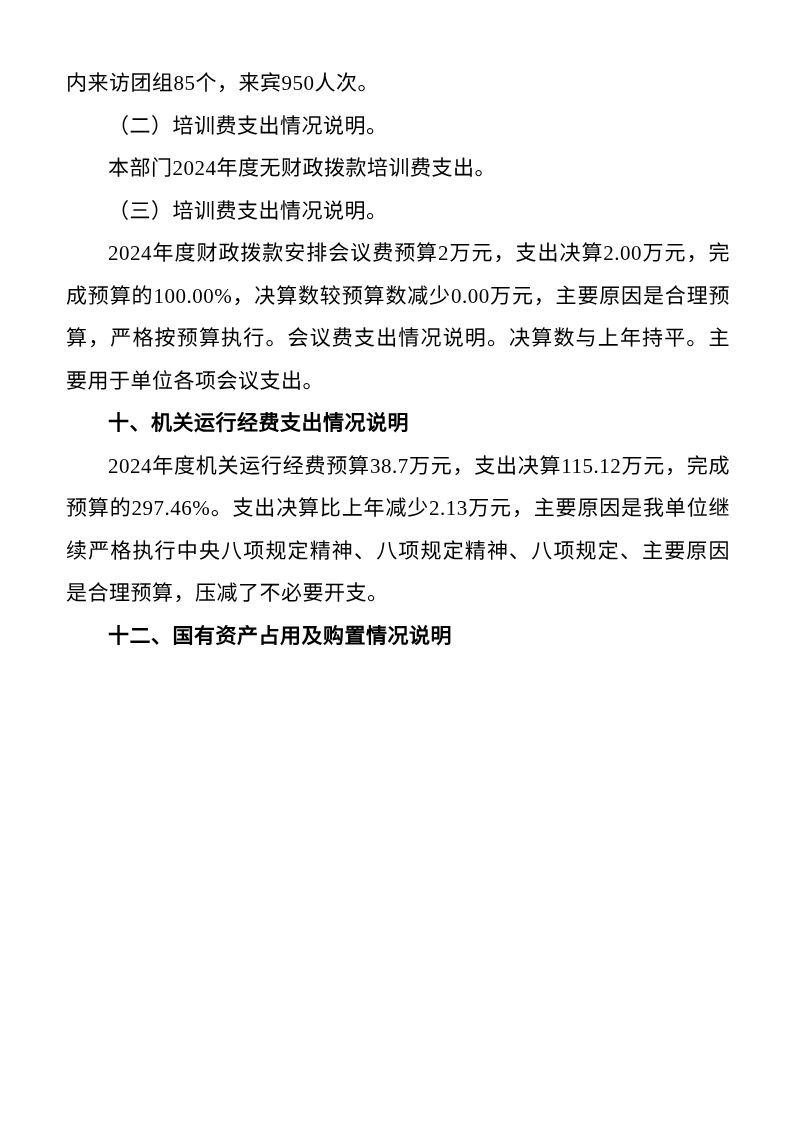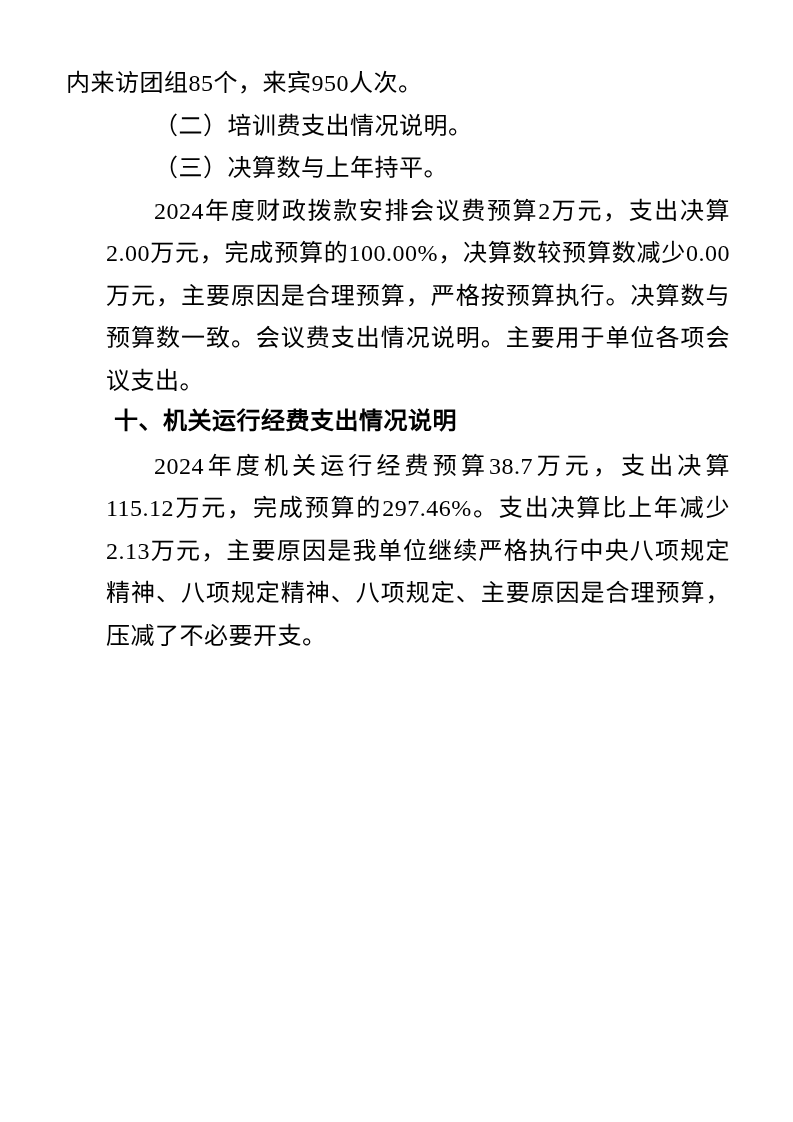--- a/index.html
+++ b/index.html
@@ -17,43 +17,44 @@
     font-family: "Liberation Serif", "DejaVu Serif", serif;
   }
   .content {
     position: absolute;
     top: 62px;
     left: 66px;
     width: 664px;
   }
   .para {
     margin: 0;
-    font-size: 24px;
+    font-size: 21px;
     line-height: 42.5px;
     text-align: justify;
     text-justify: inter-ideograph;
     letter-spacing: 0.5px;
     font-weight: normal;
   }
   .para.indent {
     text-indent: 2em;
-    margin-left: 40px;
   }
   .para.heading {
-    font-family: Liberation Mono, monospace;
+    font-family: Liberation Sans, sans-serif;
     font-weight: bold;
     text-indent: 2em;
     letter-spacing: 0.5px;
   }
 </style>
 </head>
 <body>
 
 <div class="page">
   <div class="content">
     <p class="para">内来访团组85个，来宾950人次。</p>
     <p class="para indent">（二）培训费支出情况说明。</p>
-    <p class="para indent">（三）决算数与上年持平。</p>
-    <p class="para indent">2024年度财政拨款安排会议费预算2万元，支出决算2.00万元，完成预算的100.00%，决算数较预算数减少0.00万元，主要原因是合理预算，严格按预算执行。决算数与预算数一致。会议费支出情况说明。主要用于单位各项会议支出。</p>
+    <p class="para indent">本部门2024年度无财政拨款培训费支出。</p>
+    <p class="para indent">（三）培训费支出情况说明。</p>
+    <p class="para indent">2024年度财政拨款安排会议费预算2万元，支出决算2.00万元，完成预算的100.00%，决算数较预算数减少0.00万元，主要原因是合理预算，严格按预算执行。会议费支出情况说明。决算数与上年持平。主要用于单位各项会议支出。</p>
     <h2 class="para heading">十、机关运行经费支出情况说明</h2>
     <p class="para indent">2024年度机关运行经费预算38.7万元，支出决算115.12万元，完成预算的297.46%。支出决算比上年减少2.13万元，主要原因是我单位继续严格执行中央八项规定精神、八项规定精神、八项规定、主要原因是合理预算，压减了不必要开支。</p>
+    <h2 class="para heading">十二、国有资产占用及购置情况说明</h2>
   </div>
 </div>
 
 </body></html>

